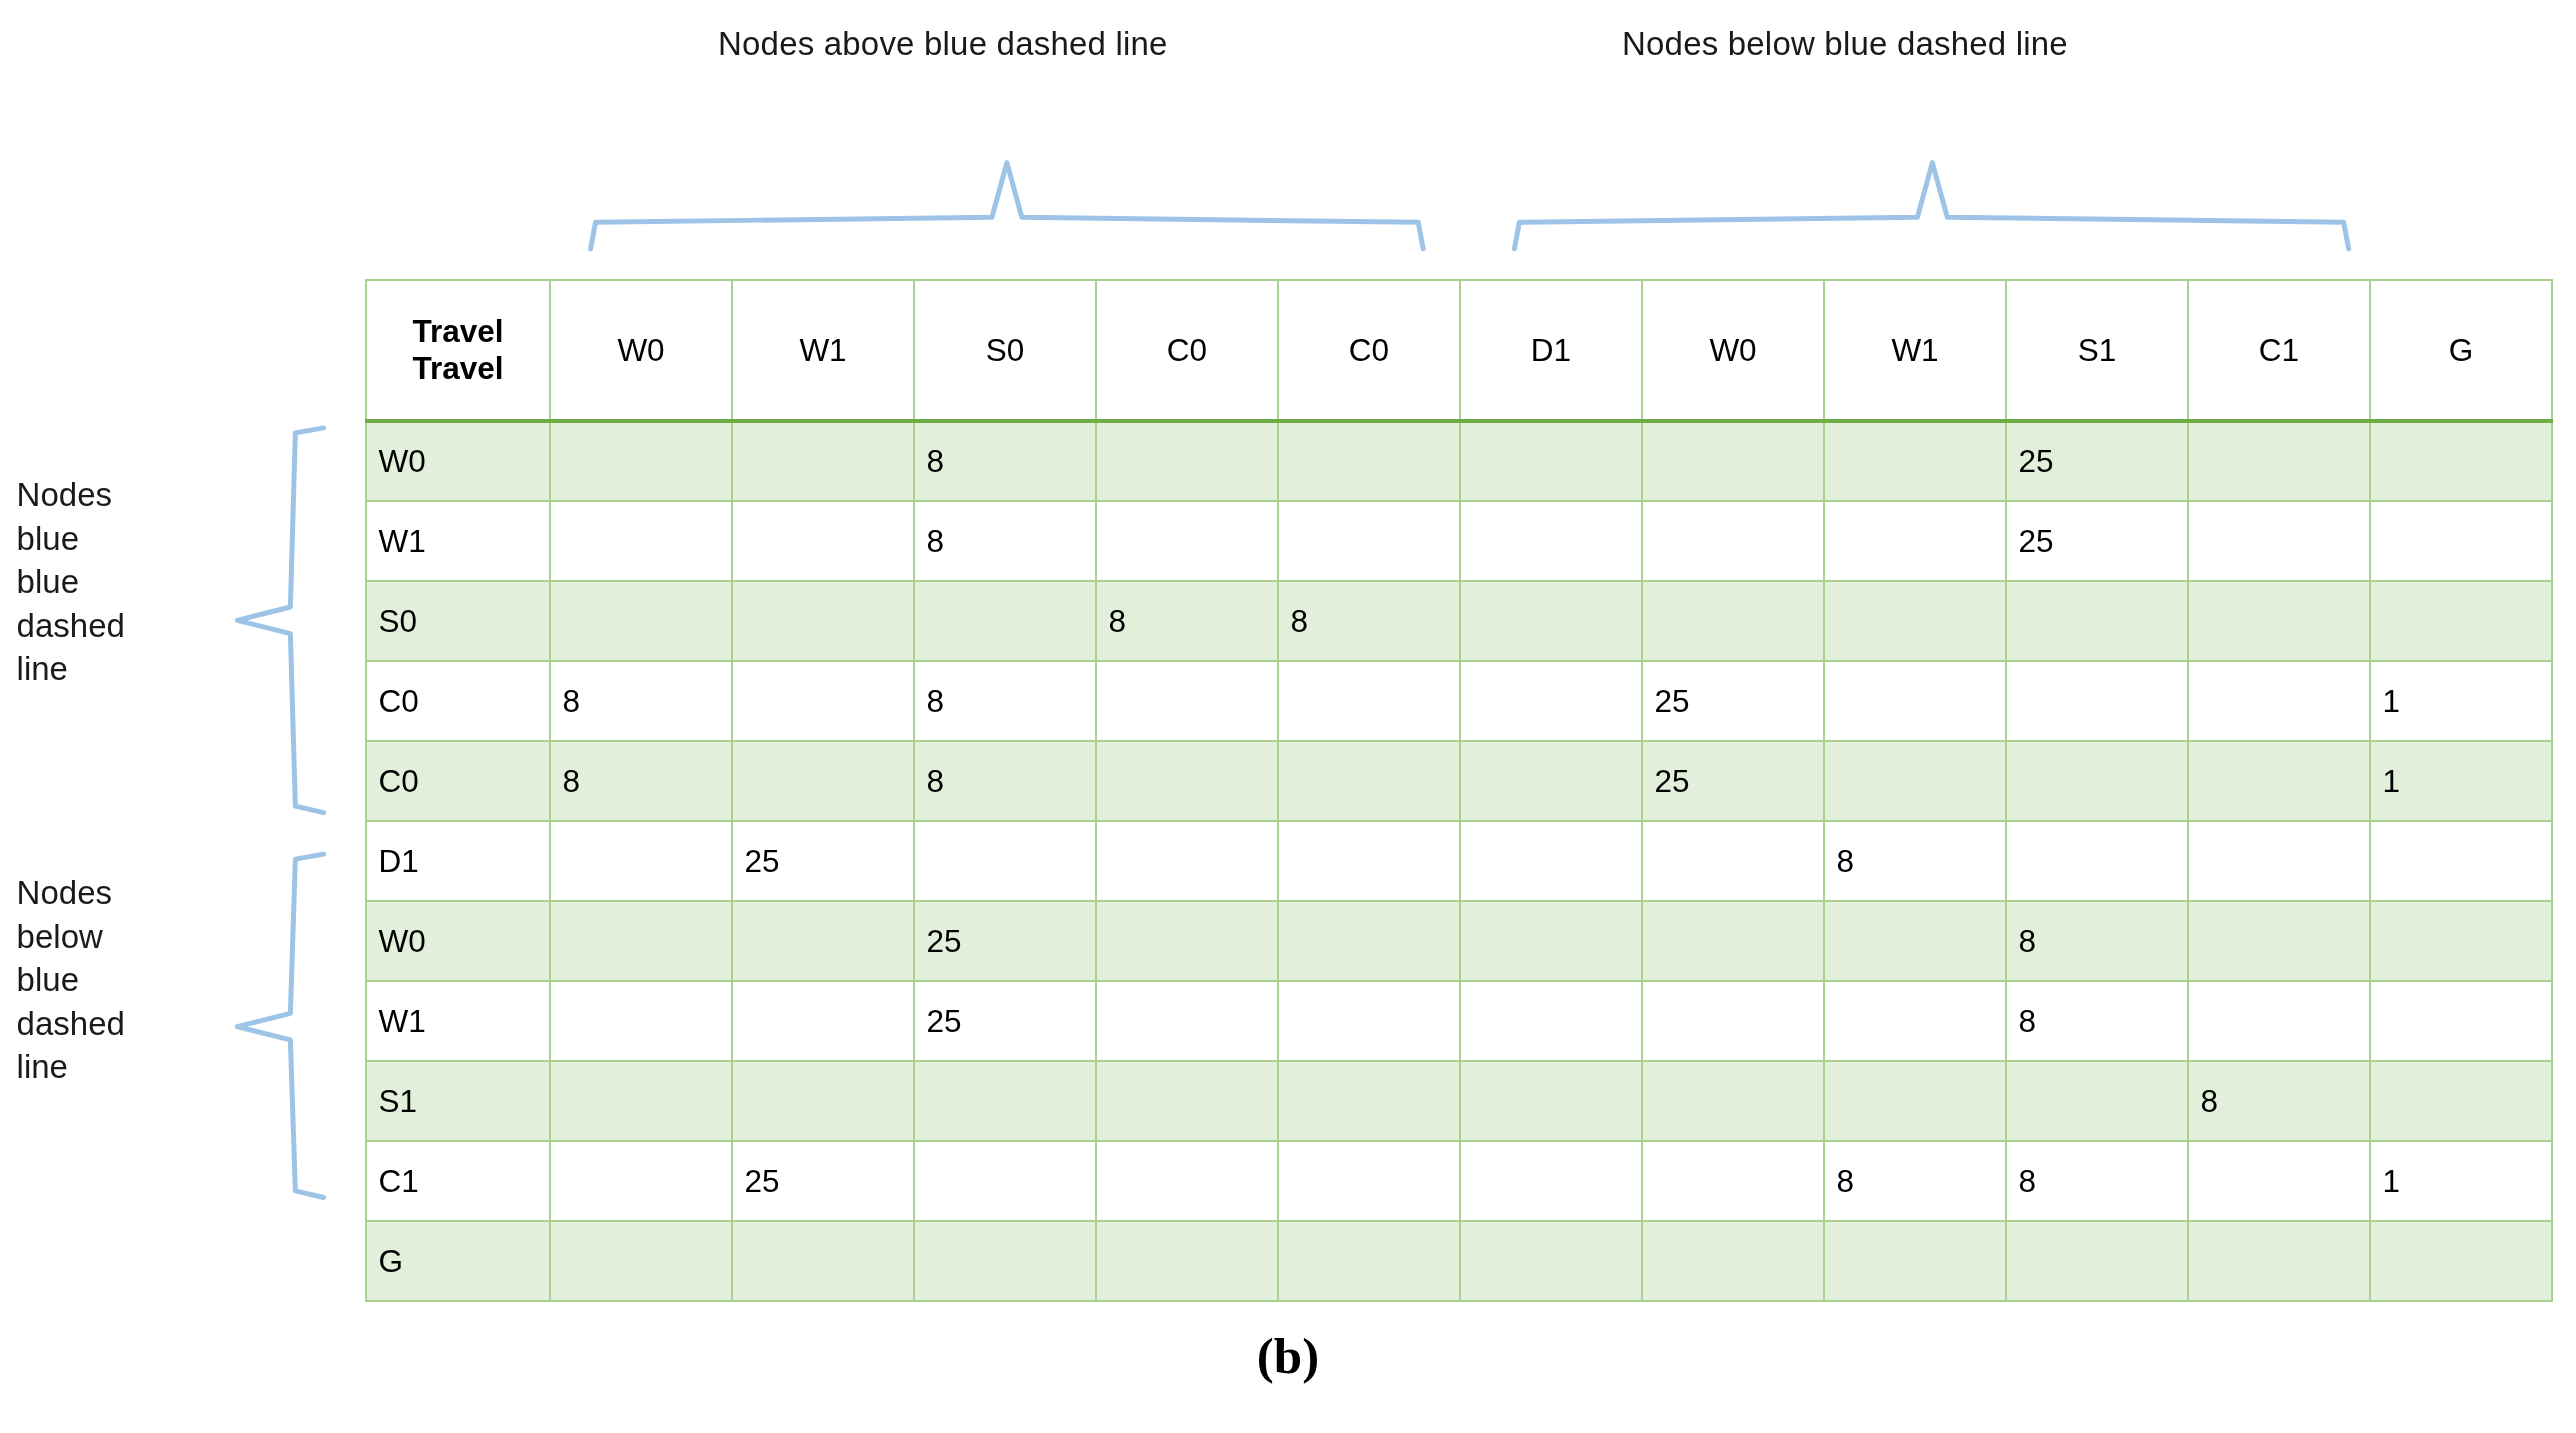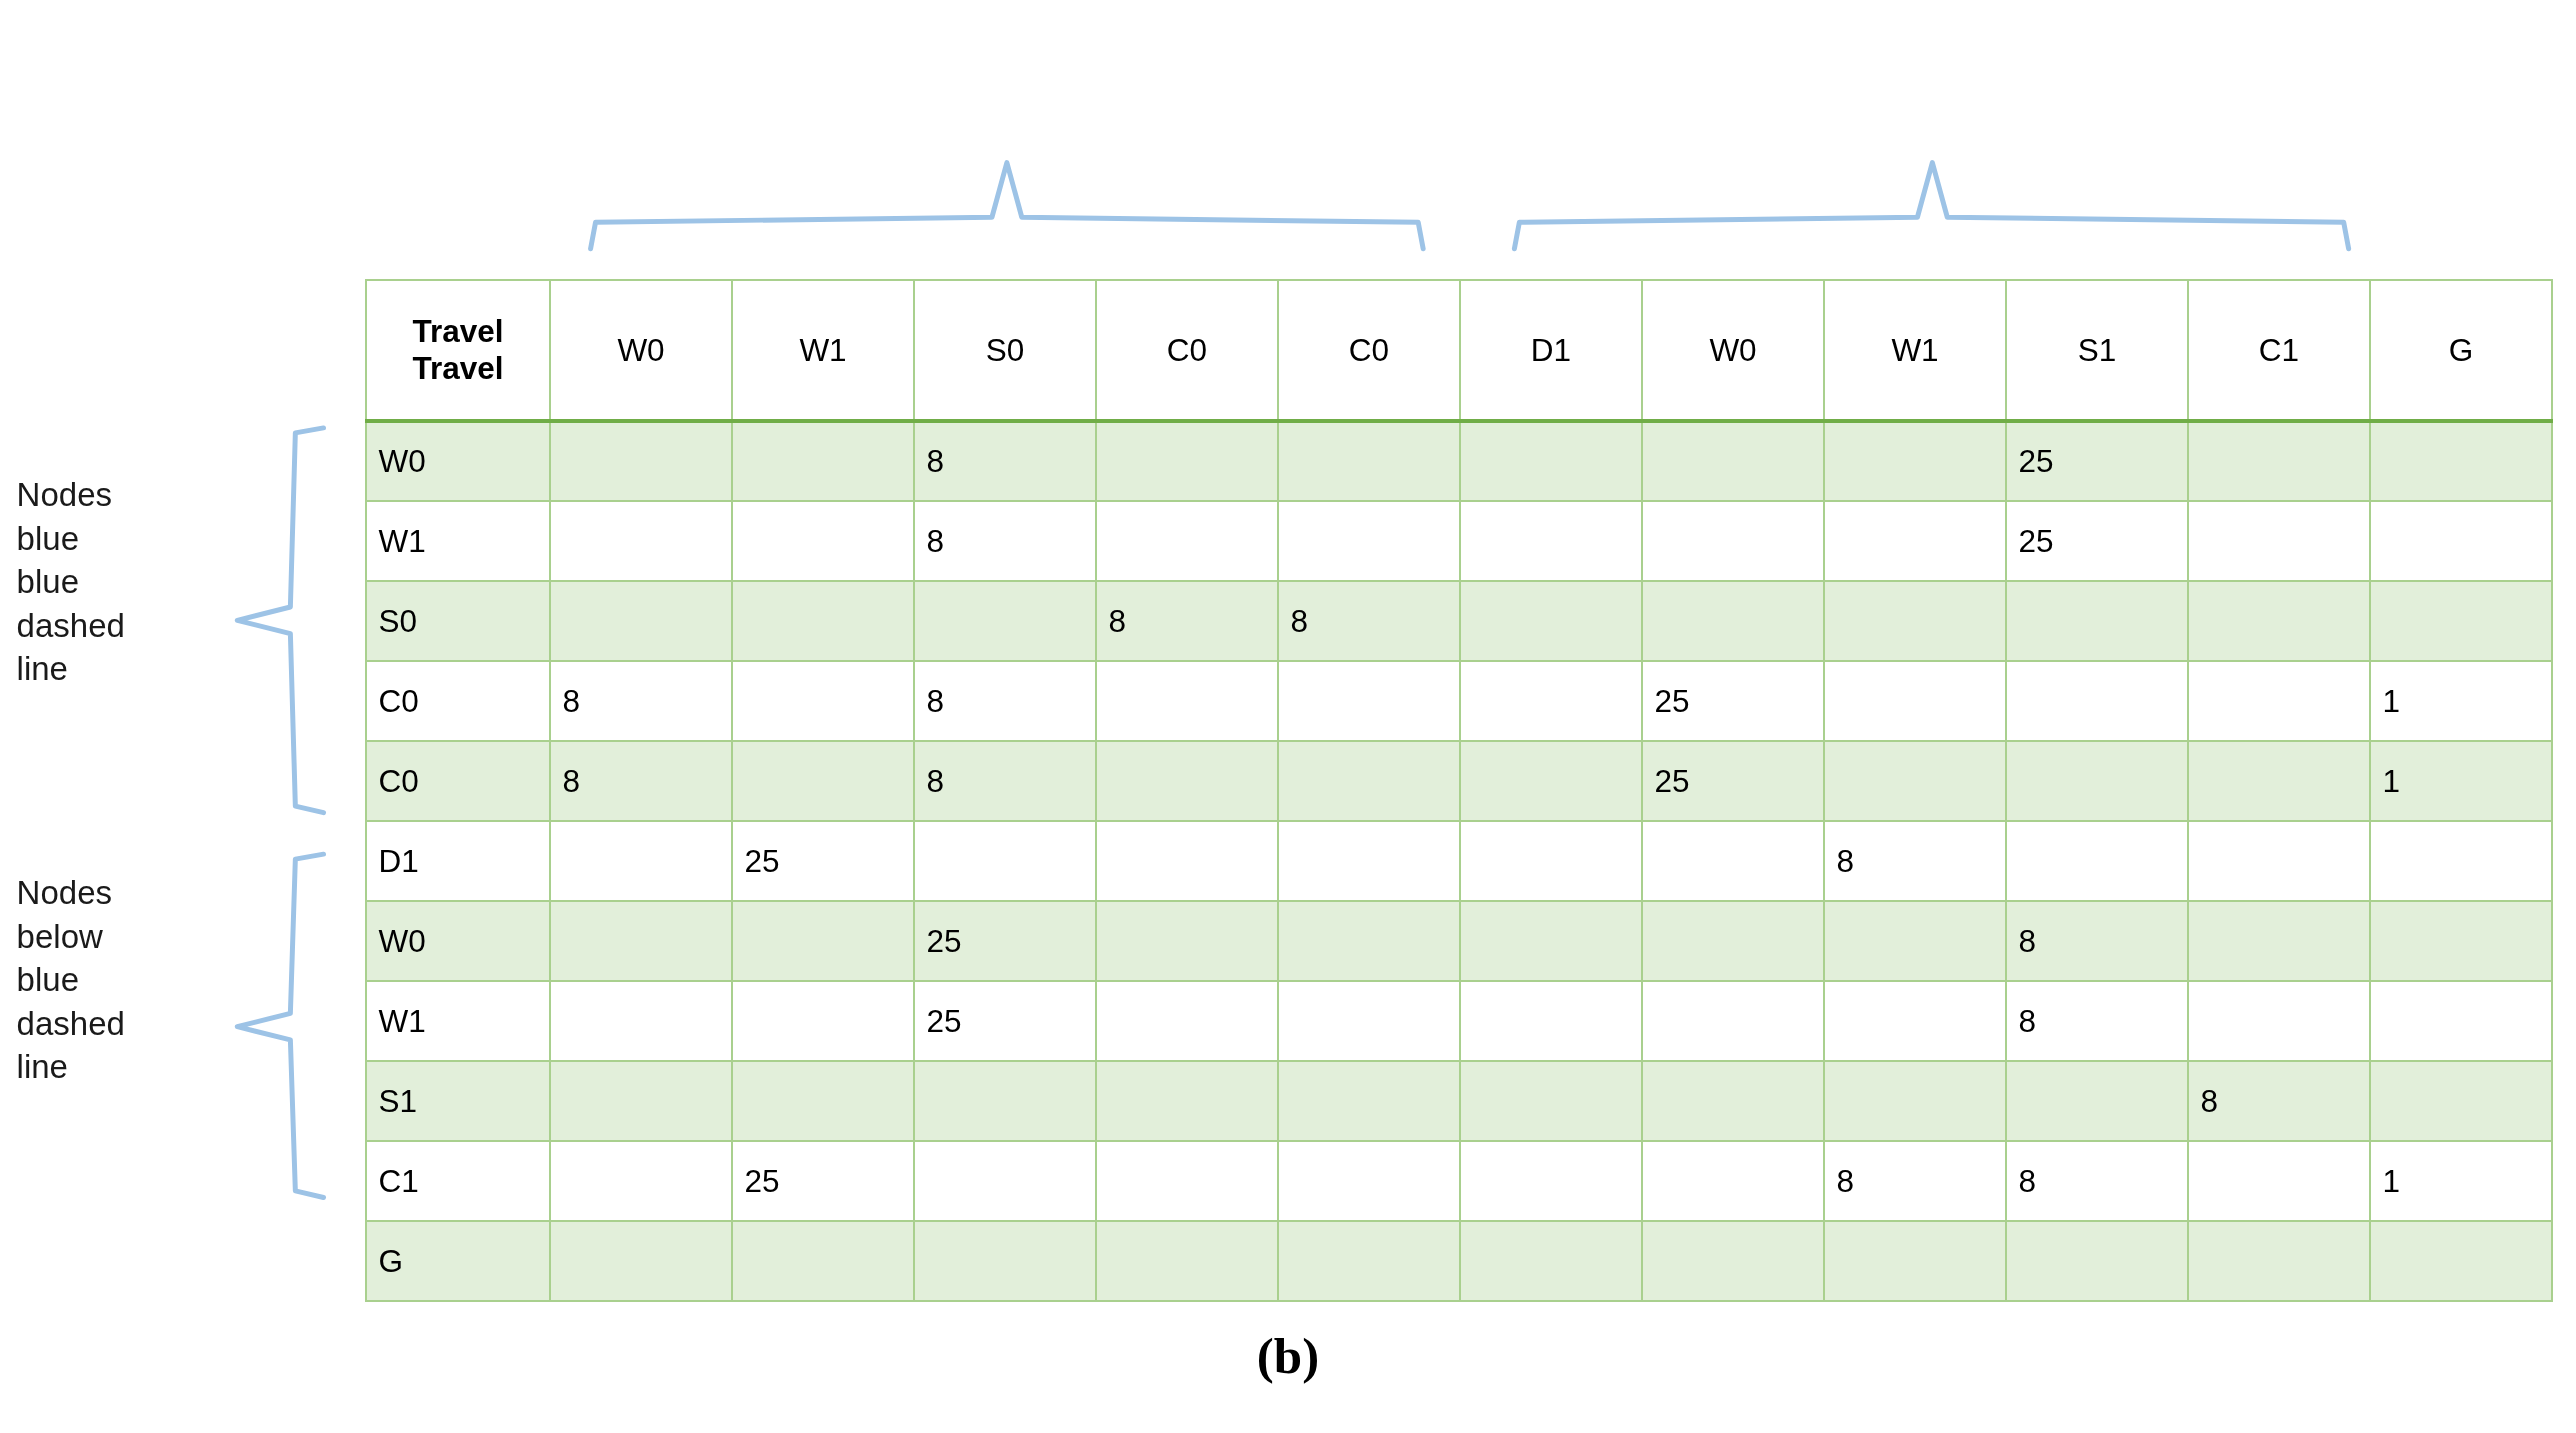--- a/index.html
+++ b/index.html
@@ -92,20 +92,22 @@
     font-weight:bold;
     font-size:51px;
     color:#000000;
   }
 </style>
 </head>
 <body>
 
 <div class="canvas">
 
+  <div class="top-label" id="top-label-above">Nodes above blue dashed line</div>
+  <div class="top-label" id="top-label-below">Nodes below blue dashed line</div>
 
   <div class="side-label" id="side-label-above">
       <div>Nodes</div>
       <div>blue</div>
       <div>blue</div>
       <div>dashed</div>
       <div>line</div>
     </div>
   <div class="side-label" id="side-label-below">
       <div>Nodes</div>

